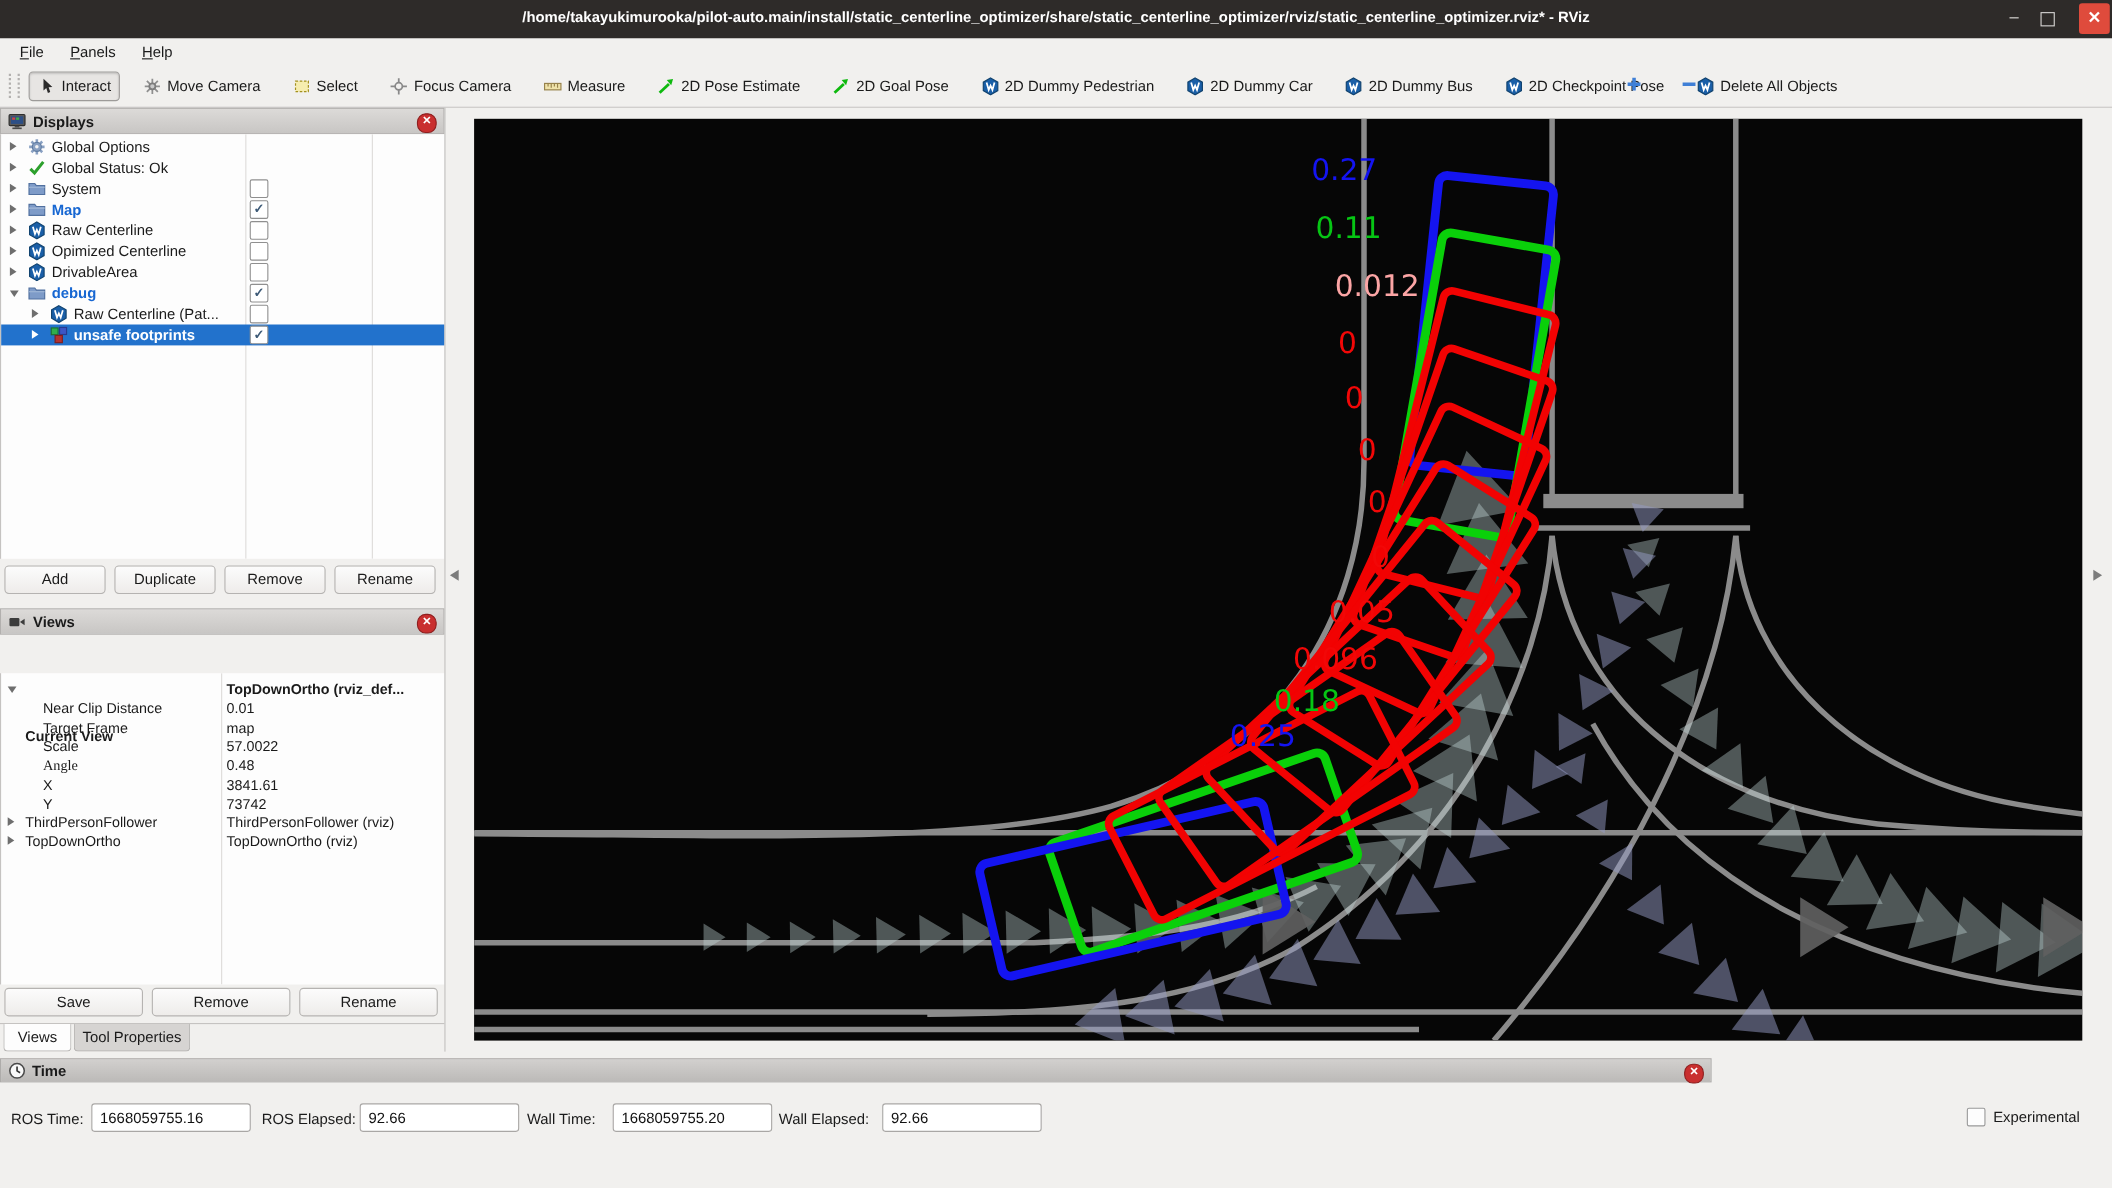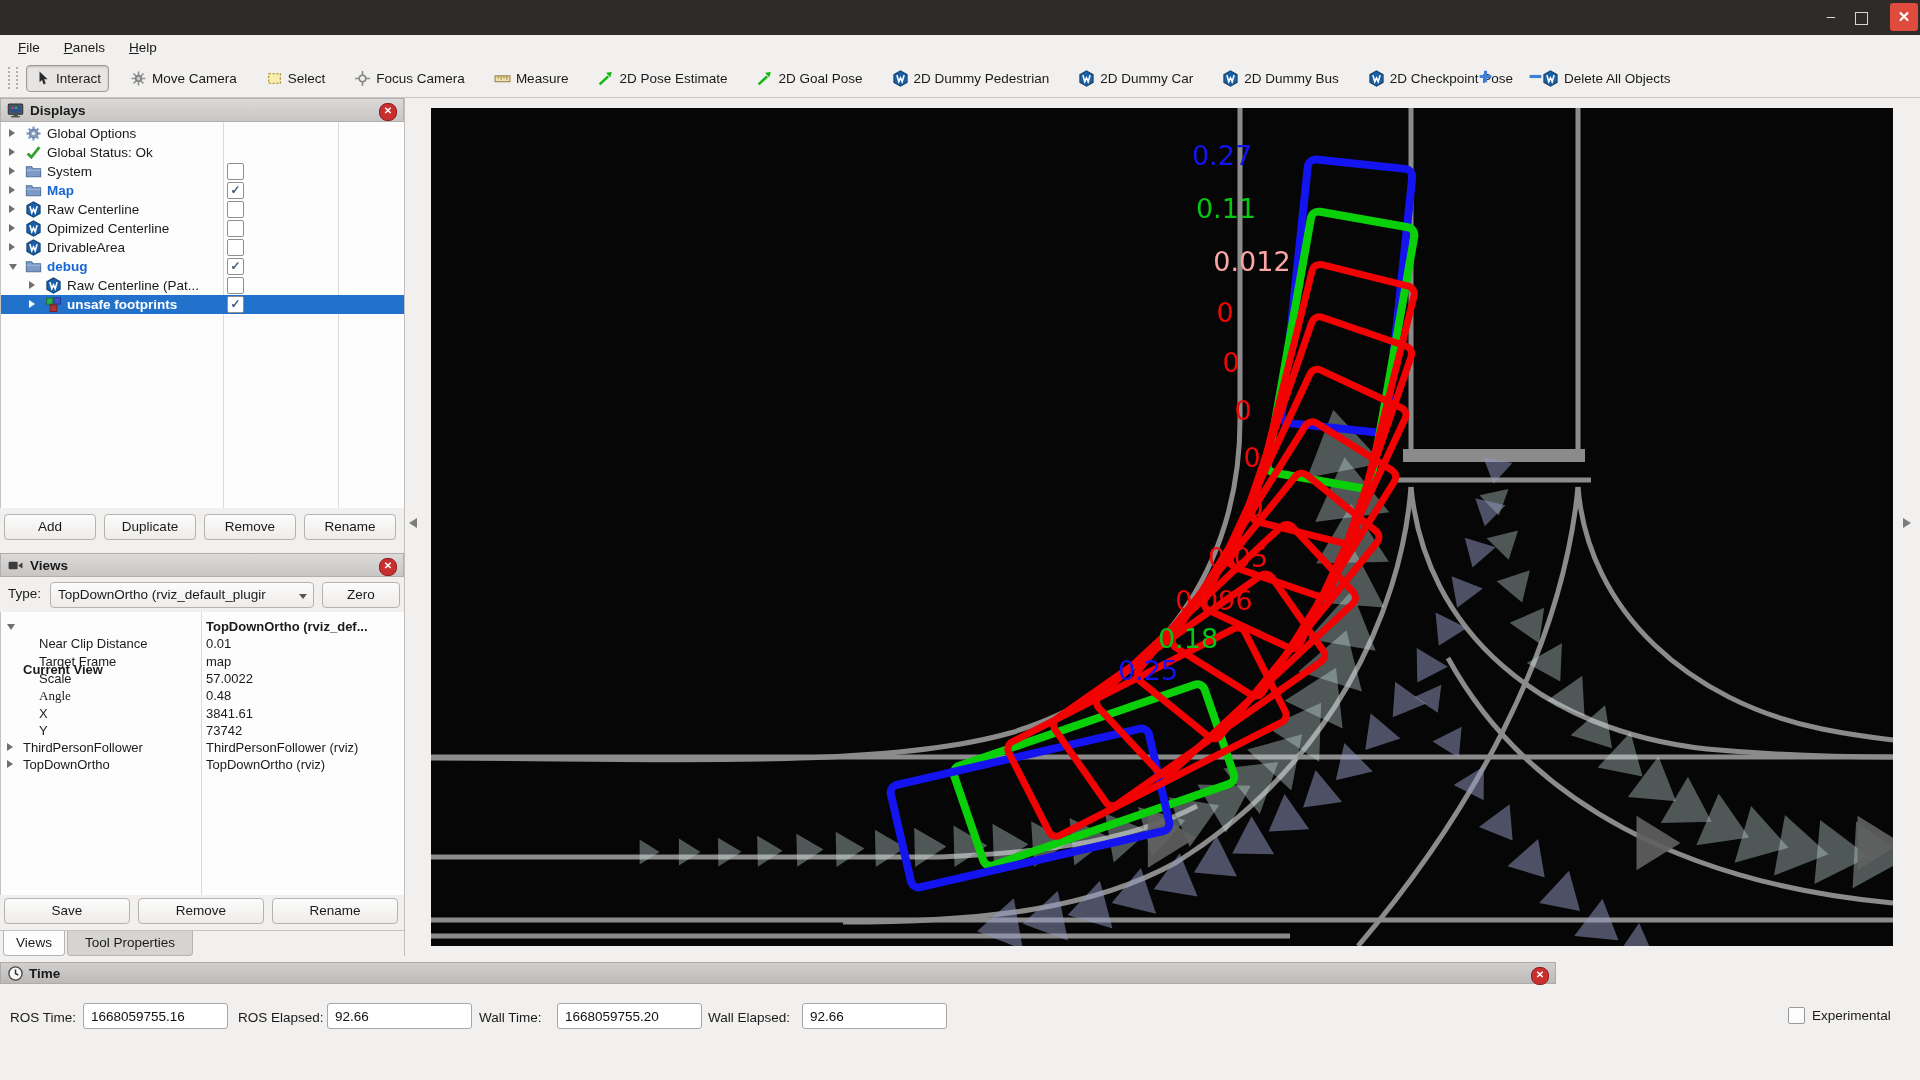--- a/index.html
+++ b/index.html
@@ -106,20 +106,21 @@
   #reset-btn{left:5px;top:5px;width:52px;}
   #status-hints{position:absolute;left:72px;top:10px;white-space:nowrap;}
   #fps{position:absolute;right:8px;top:6px;font-size:12.5px;}
 </style>
 </head>
 <body>
 
 <div id="app">
 
   <div id="titlebar">
+    <div id="title-text">/home/takayukimurooka/pilot-auto.main/install/static_centerline_optimizer/share/static_centerline_optimizer/rviz/static_centerline_optimizer.rviz* - RViz</div>
     <span id="win-min" class="win-glyph">–</span>
     <span id="win-max" class="win-glyph"><span class="sq"></span></span>
     <span id="win-close">✕</span>
   </div>
 
   <div id="menubar">
       <span class="menu-item"><u>F</u>ile</span>
       <span class="menu-item"><u>P</u>anels</span>
       <span class="menu-item"><u>H</u>elp</span>
     </div>
@@ -377,28 +378,20 @@
   <div class="phead" id="views-header">
     <span class="picn" id="views-icon"><svg width="17" height="17" viewBox="0 0 16 16">
           <g fill="#3c3c3c">
             <rect x="1.5" y="4.5" width="8.5" height="7" rx="1"></rect>
             <path d="M10.5,8 L14.5,5.2 V10.8 Z"></path>
           </g>
         </svg></span>
     <span>Views</span>
     <span class="closebtn">✕</span>
   </div>
-  <div id="views-typerow">
-    <span id="type-label">Type:</span>
-    <div id="type-combo">
-      <span>TopDownOrtho (rviz_default_plugir</span>
-      <span class="arr"></span>
-    </div>
-    <div class="btn" style="left:322px;top:2px;width:78px">Zero</div>
-  </div>
   <div class="tree" id="views-tree">
     <div class="vline" style="left:200px"></div>
   <div class="vrow" style="top: 6px;">
         <span class="exp down" style="left: 6px; top: 6px;"></span>
         <span class="vname b" style="left: 22px; margin-top: 43px;">Current View</span>
         <span class="vval b">TopDownOrtho (rviz_def...</span>
       </div>
       <div class="vrow" style="top: 23.3px;">
         <span class="vname" style="left: 38px;">Near Clip Distance</span>
         <span class="vval">0.01</span>
@@ -435,21 +428,21 @@
       </div>
     </div>
   <div id="views-buttons">
       <div class="btn" style="left: 4px; top: 898px; width: 126px;">Save</div>
       <div class="btn" style="left: 138px; top: 898px; width: 126px;">Remove</div>
       <div class="btn" style="left: 272px; top: 898px; width: 126px;">Rename</div>
     </div>
 
   <div id="tabsbar">
       <span class="tab active" style="left: 3px; width: 62px;">Views</span>
-      <span class="tab" style="left: 67px; width: 126px;">Tool Properties</span>
+      <span class="tab" style="left: 67px; width: 106px;">Tool Properties</span>
     </div>
   <div id="panel-sep"></div>
 
   <div id="viewport" style="background: rgb(6, 6, 6);">
       <svg width="1462" height="838" viewBox="431 108 1462 838">
         <path d="M1240,108 L1240,420" stroke="#8b8b8b" stroke-width="5" fill="none"></path>
         <path d="M1240,420 C1240,565 1160,688 1010,733 C880,770 640,758 431,758" stroke="#8b8b8b" stroke-width="5" fill="none"></path>
         <path d="M1411,108 L1411,449" stroke="#8b8b8b" stroke-width="5" fill="none"></path>
         <path d="M1578,108 L1578,449" stroke="#8b8b8b" stroke-width="5" fill="none"></path>
         <path d="M1397,480 L1591,480" stroke="#8b8b8b" stroke-width="5" fill="none"></path>

